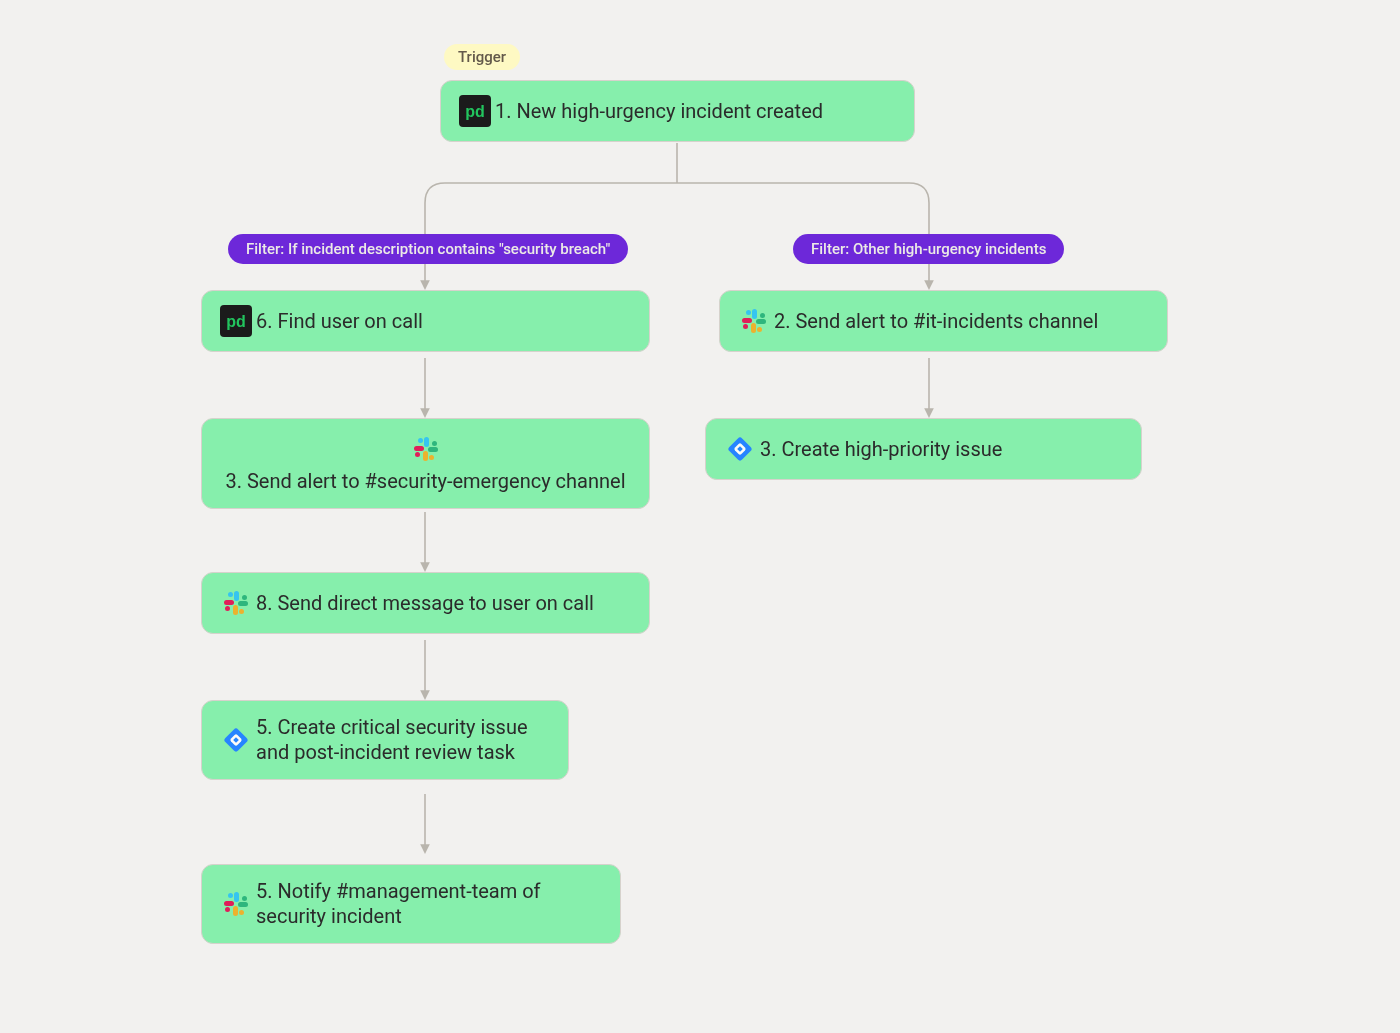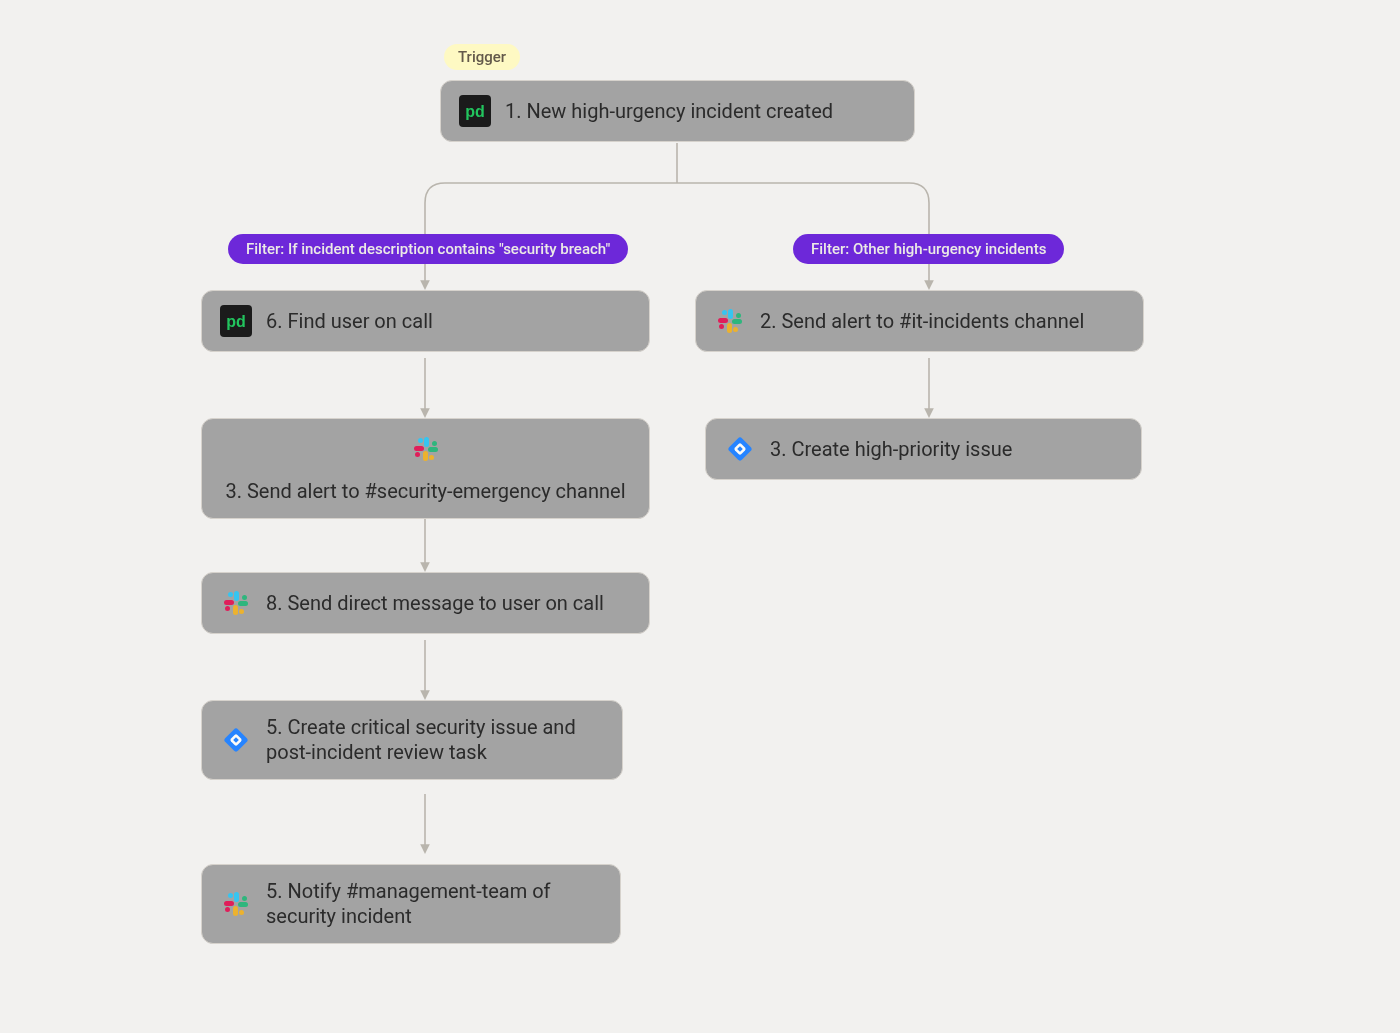--- a/index.html
+++ b/index.html
@@ -31,27 +31,27 @@
     color: #eceae6;
     border-radius: 999px;
     padding: 6px 18px;
     font-size: 15px;
     font-weight: 500;
     white-space: nowrap;
     z-index: 2;
   }
   .step-card {
     position: absolute;
-    background: #a3a3a3;
+    background: #86efac;
     border: 1px solid #d6d2cc;
     border-radius: 12px;
     padding: 14px 18px;
     display: flex;
     align-items: center;
-    gap: 14px;
+    gap: 4px;
     z-index: 2;
   }
   .step-text {
     font-size: 20px;
     line-height: 1.25;
     color: #2b2b2b;
   }
   .icon {
     width: 32px;
     height: 32px;
@@ -164,21 +164,21 @@
       <circle cx="10.5" cy="7.5" r="2.5" fill="#36C5F0"></circle>
       <circle cx="24.5" cy="10.5" r="2.5" fill="#2EB67D"></circle>
       <circle cx="21.5" cy="24.5" r="2.5" fill="#ECB22E"></circle>
       <circle cx="7.5" cy="21.5" r="2.5" fill="#E01E5A"></circle>
     </g>
   </svg>
       </span>
     <span class="step-text">8. Send direct message to user on call</span>
   </div>
 
-  <div class="step-card" style="left:181px; top:680px; width:422px;">
+  <div class="step-card" style="left:181px; top:680px; width:368px;">
     <span class="icon">
         <svg viewBox="0 0 32 32" width="32" height="32">
     <g transform="translate(16,16) rotate(45)">
       <rect x="-9" y="-9" width="18" height="18" rx="3" fill="#2684FF"></rect>
       <rect x="-4.5" y="-4.5" width="9" height="9" rx="2" fill="#fdfbf7"></rect>
       <rect x="-2" y="-2" width="4" height="4" fill="#2684FF"></rect>
     </g>
   </svg>
       </span>
     <span class="step-text">5. Create critical security issue and post-incident review task</span>
@@ -195,21 +195,21 @@
       <circle cx="10.5" cy="7.5" r="2.5" fill="#36C5F0"></circle>
       <circle cx="24.5" cy="10.5" r="2.5" fill="#2EB67D"></circle>
       <circle cx="21.5" cy="24.5" r="2.5" fill="#ECB22E"></circle>
       <circle cx="7.5" cy="21.5" r="2.5" fill="#E01E5A"></circle>
     </g>
   </svg>
       </span>
     <span class="step-text">5. Notify #management-team of security incident</span>
   </div>
 
-  <div class="step-card" style="left:675px; top:270px; width:449px;">
+  <div class="step-card" style="left:699px; top:270px; width:449px;">
     <span class="icon">
         <svg viewBox="0 0 32 32" width="32" height="32">
     <g>
       <rect x="14" y="4" width="5" height="10" rx="2.5" fill="#36C5F0"></rect>
       <rect x="18" y="14" width="10" height="5" rx="2.5" fill="#2EB67D"></rect>
       <rect x="13" y="18" width="5" height="10" rx="2.5" fill="#ECB22E"></rect>
       <rect x="4" y="13" width="10" height="5" rx="2.5" fill="#E01E5A"></rect>
       <circle cx="10.5" cy="7.5" r="2.5" fill="#36C5F0"></circle>
       <circle cx="24.5" cy="10.5" r="2.5" fill="#2EB67D"></circle>
       <circle cx="21.5" cy="24.5" r="2.5" fill="#ECB22E"></circle>

